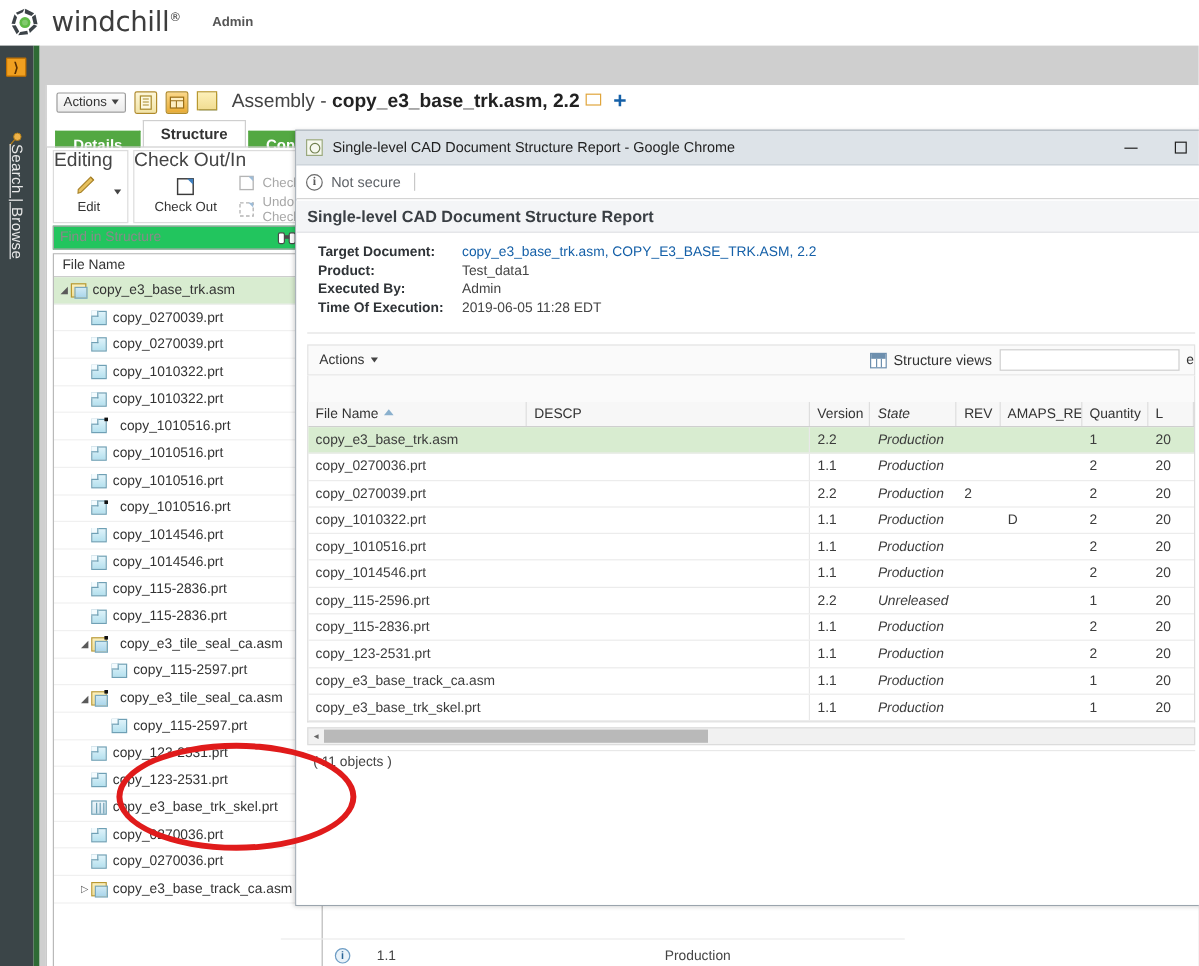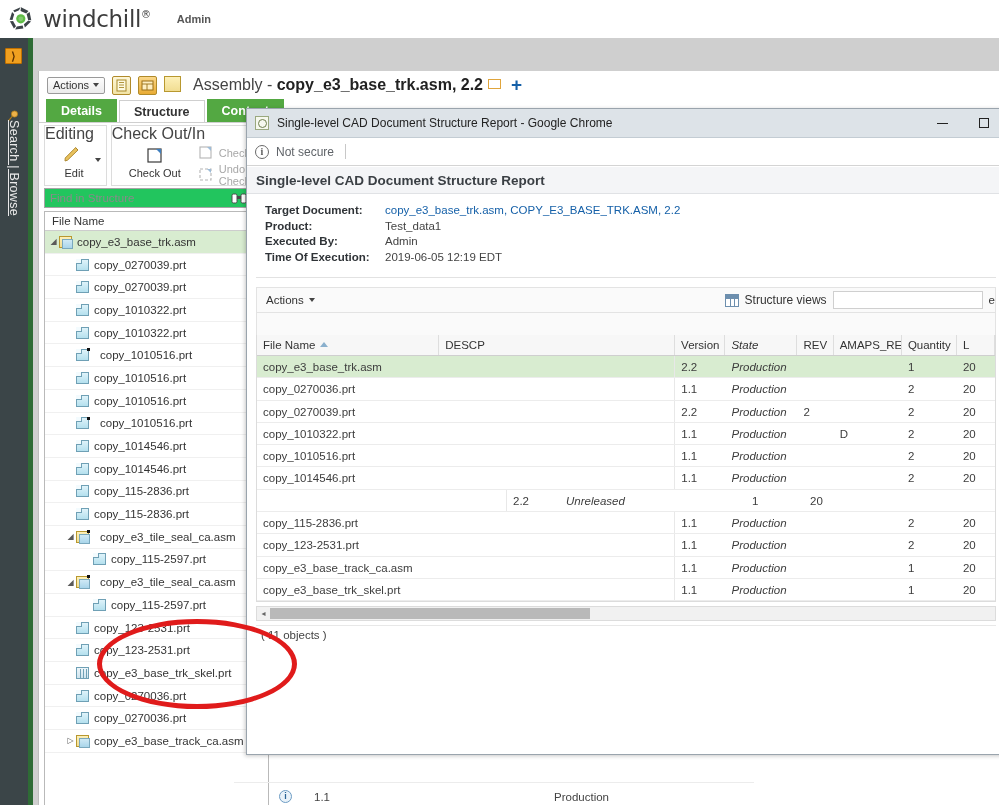--- a/index.html
+++ b/index.html
@@ -99,21 +99,21 @@
     margin-left:5px;vertical-align:1px;
   }
   .plus-btn{ margin-left:10px; font-size:19px; color:#1560a8; font-weight:bold; line-height:14px;}
 
   
   #tabrow{
     position:absolute; left:0; top:28px; width:961px; height:24px;
     display:flex; align-items:flex-end; padding-left:7px; background:#fff;
   }
   .tab{
-    height:24px; line-height:22px; padding:0 14px; font-size:12.5px;
+    height:14px; line-height:22px; padding:0 14px; font-size:12.5px;
     font-weight:bold; background:#53a842; color:#fff; margin-right:2px;
     border:1px solid #53a842; border-bottom:none; cursor:default;
   }
   .tab.active{ background:#ffffff; color:#333; border:1px solid #cfcfcf; border-bottom:1px solid #fff; height:23px; line-height:22px;}
   #tabunderline{ position:absolute; left:0; top:51px; width:961px; height:1px; background:#cfcfcf; }
 
   
   #ribbon{
     position:absolute; left:5px; top:54px; width:238px; height:61px;
     display:flex; background:#fff;
@@ -591,21 +591,21 @@
       <div class="metarow">
         <span class="metalbl">Product:</span>
         <span class="metaval">Test_data1</span>
       </div>
       <div class="metarow">
         <span class="metalbl">Executed By:</span>
         <span class="metaval">Admin</span>
       </div>
       <div class="metarow">
         <span class="metalbl">Time Of Execution:</span>
-        <span class="metaval">2019-06-05 12:19 EDT</span>
+        <span class="metaval">2019-06-05 11:28 EDT</span>
       </div>
     </div>
     <div id="metadiv"></div>
 
     <div id="repactions">
       <span class="ra-label">
         <span>Actions</span>
         <span class="caret-dn"></span>
       </span>
       <span class="sv-wrap">
@@ -683,20 +683,21 @@
             <span class="c c-name">copy_1014546.prt</span>
             <span class="c c-descp"></span>
             <span class="c c-ver">1.1</span>
             <span class="c c-state">Production</span>
             <span class="c c-rev"></span>
             <span class="c c-amaps"></span>
             <span class="c c-qty">2</span>
             <span class="c c-l">20</span>
           </div>
           <div class="rt-row">
+            <span class="c c-name">copy_115-2596.prt</span>
             <span class="c c-descp"></span>
             <span class="c c-ver">2.2</span>
             <span class="c c-state">Unreleased</span>
             <span class="c c-rev"></span>
             <span class="c c-amaps"></span>
             <span class="c c-qty">1</span>
             <span class="c c-l">20</span>
           </div>
           <div class="rt-row">
             <span class="c c-name">copy_115-2836.prt</span>

